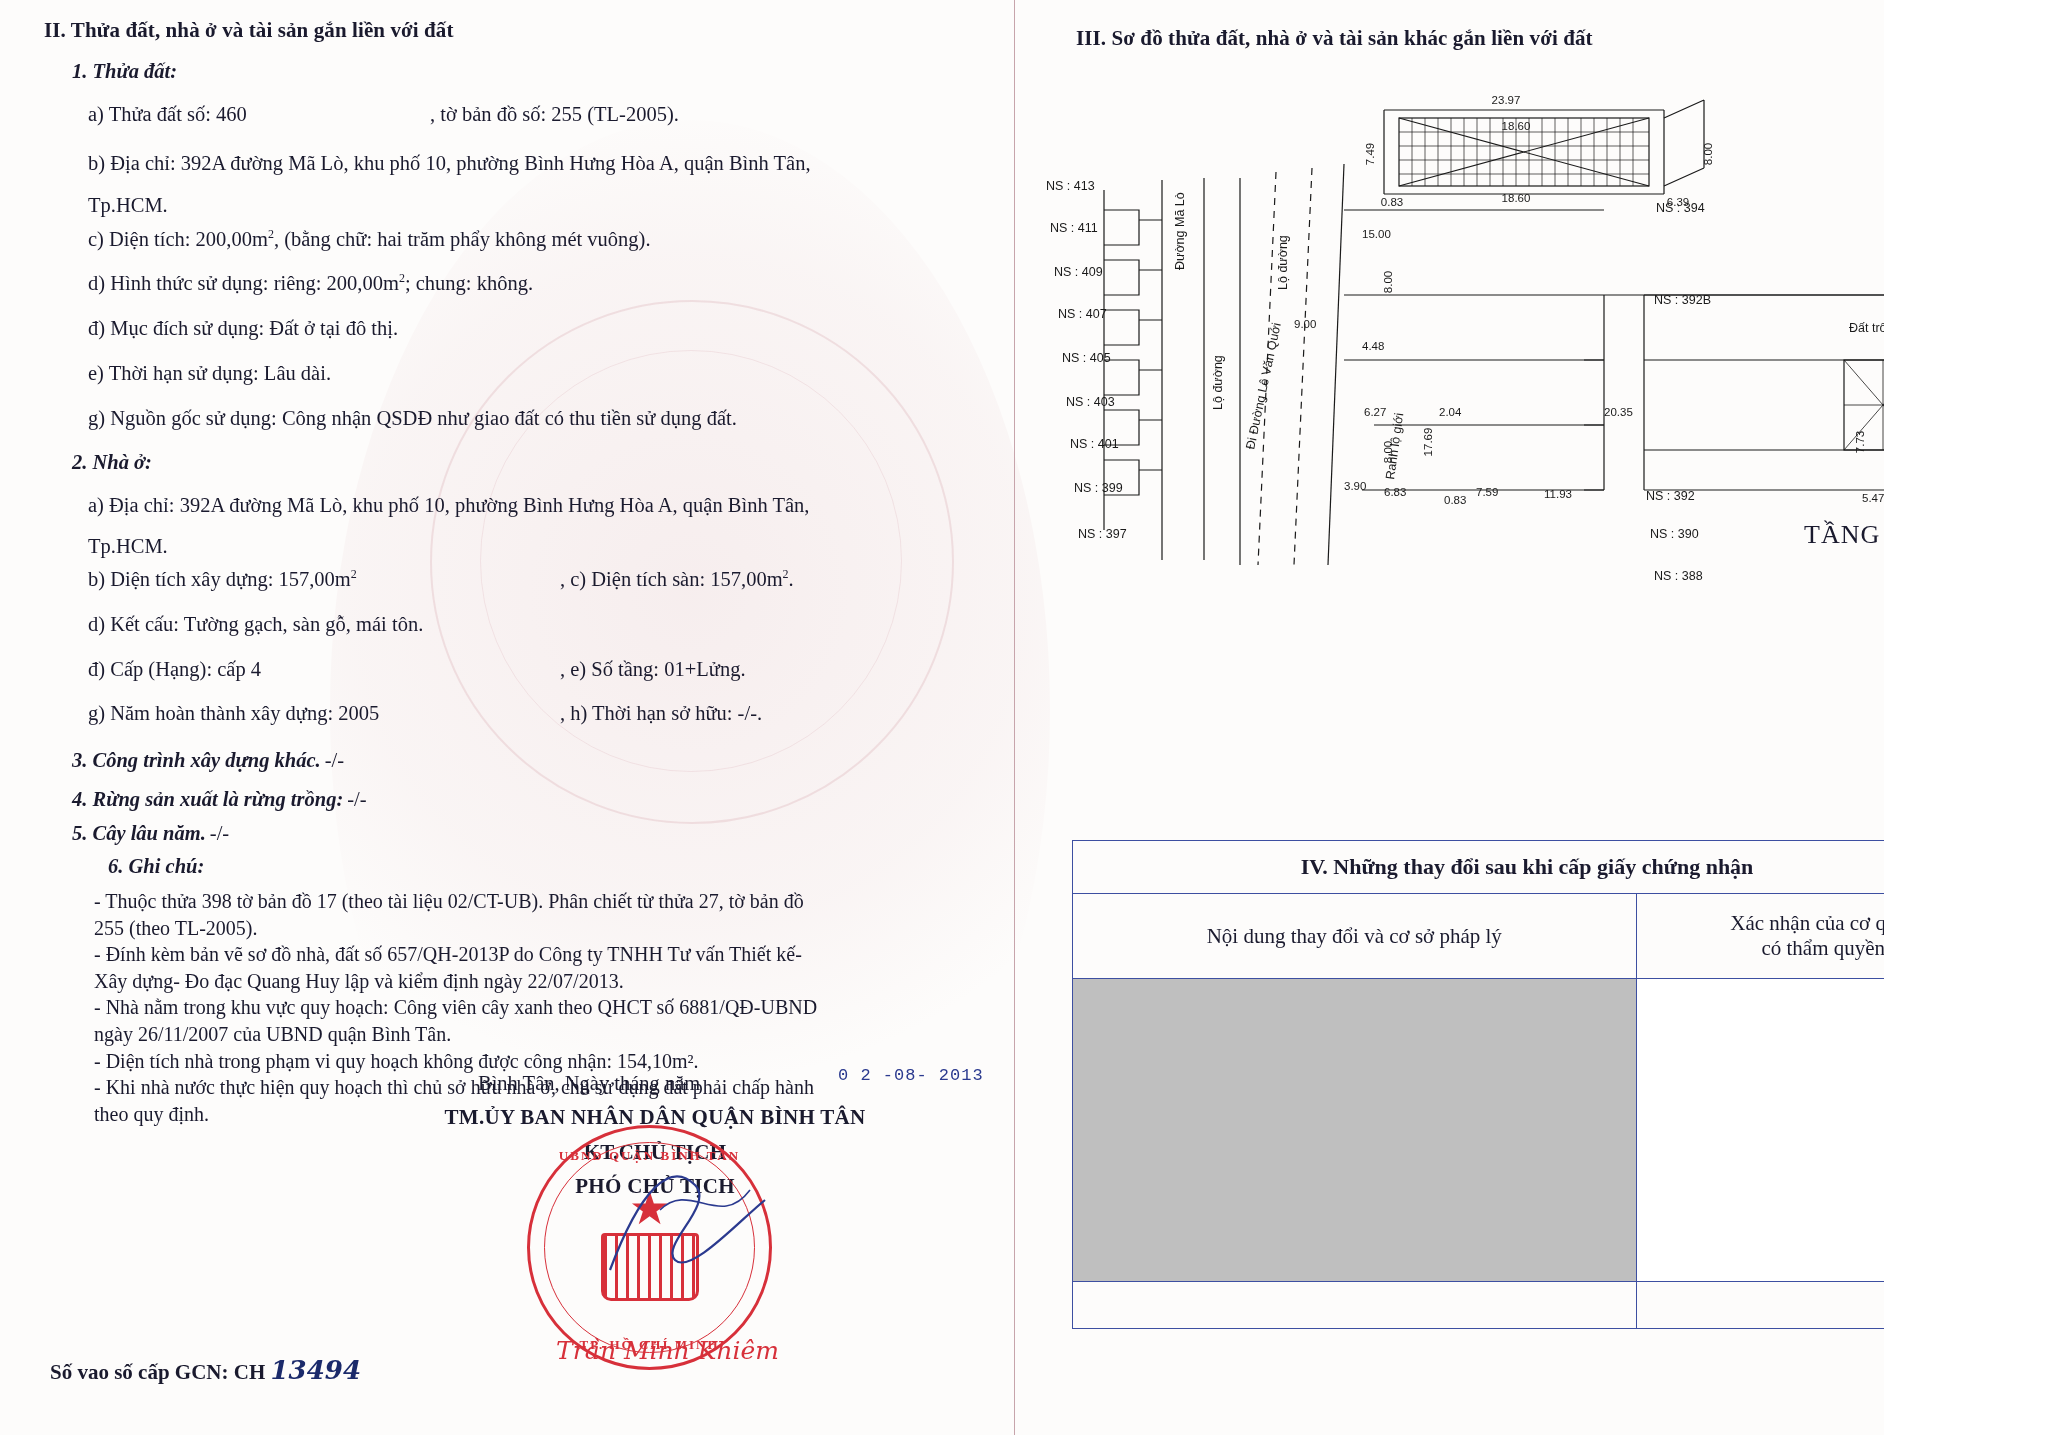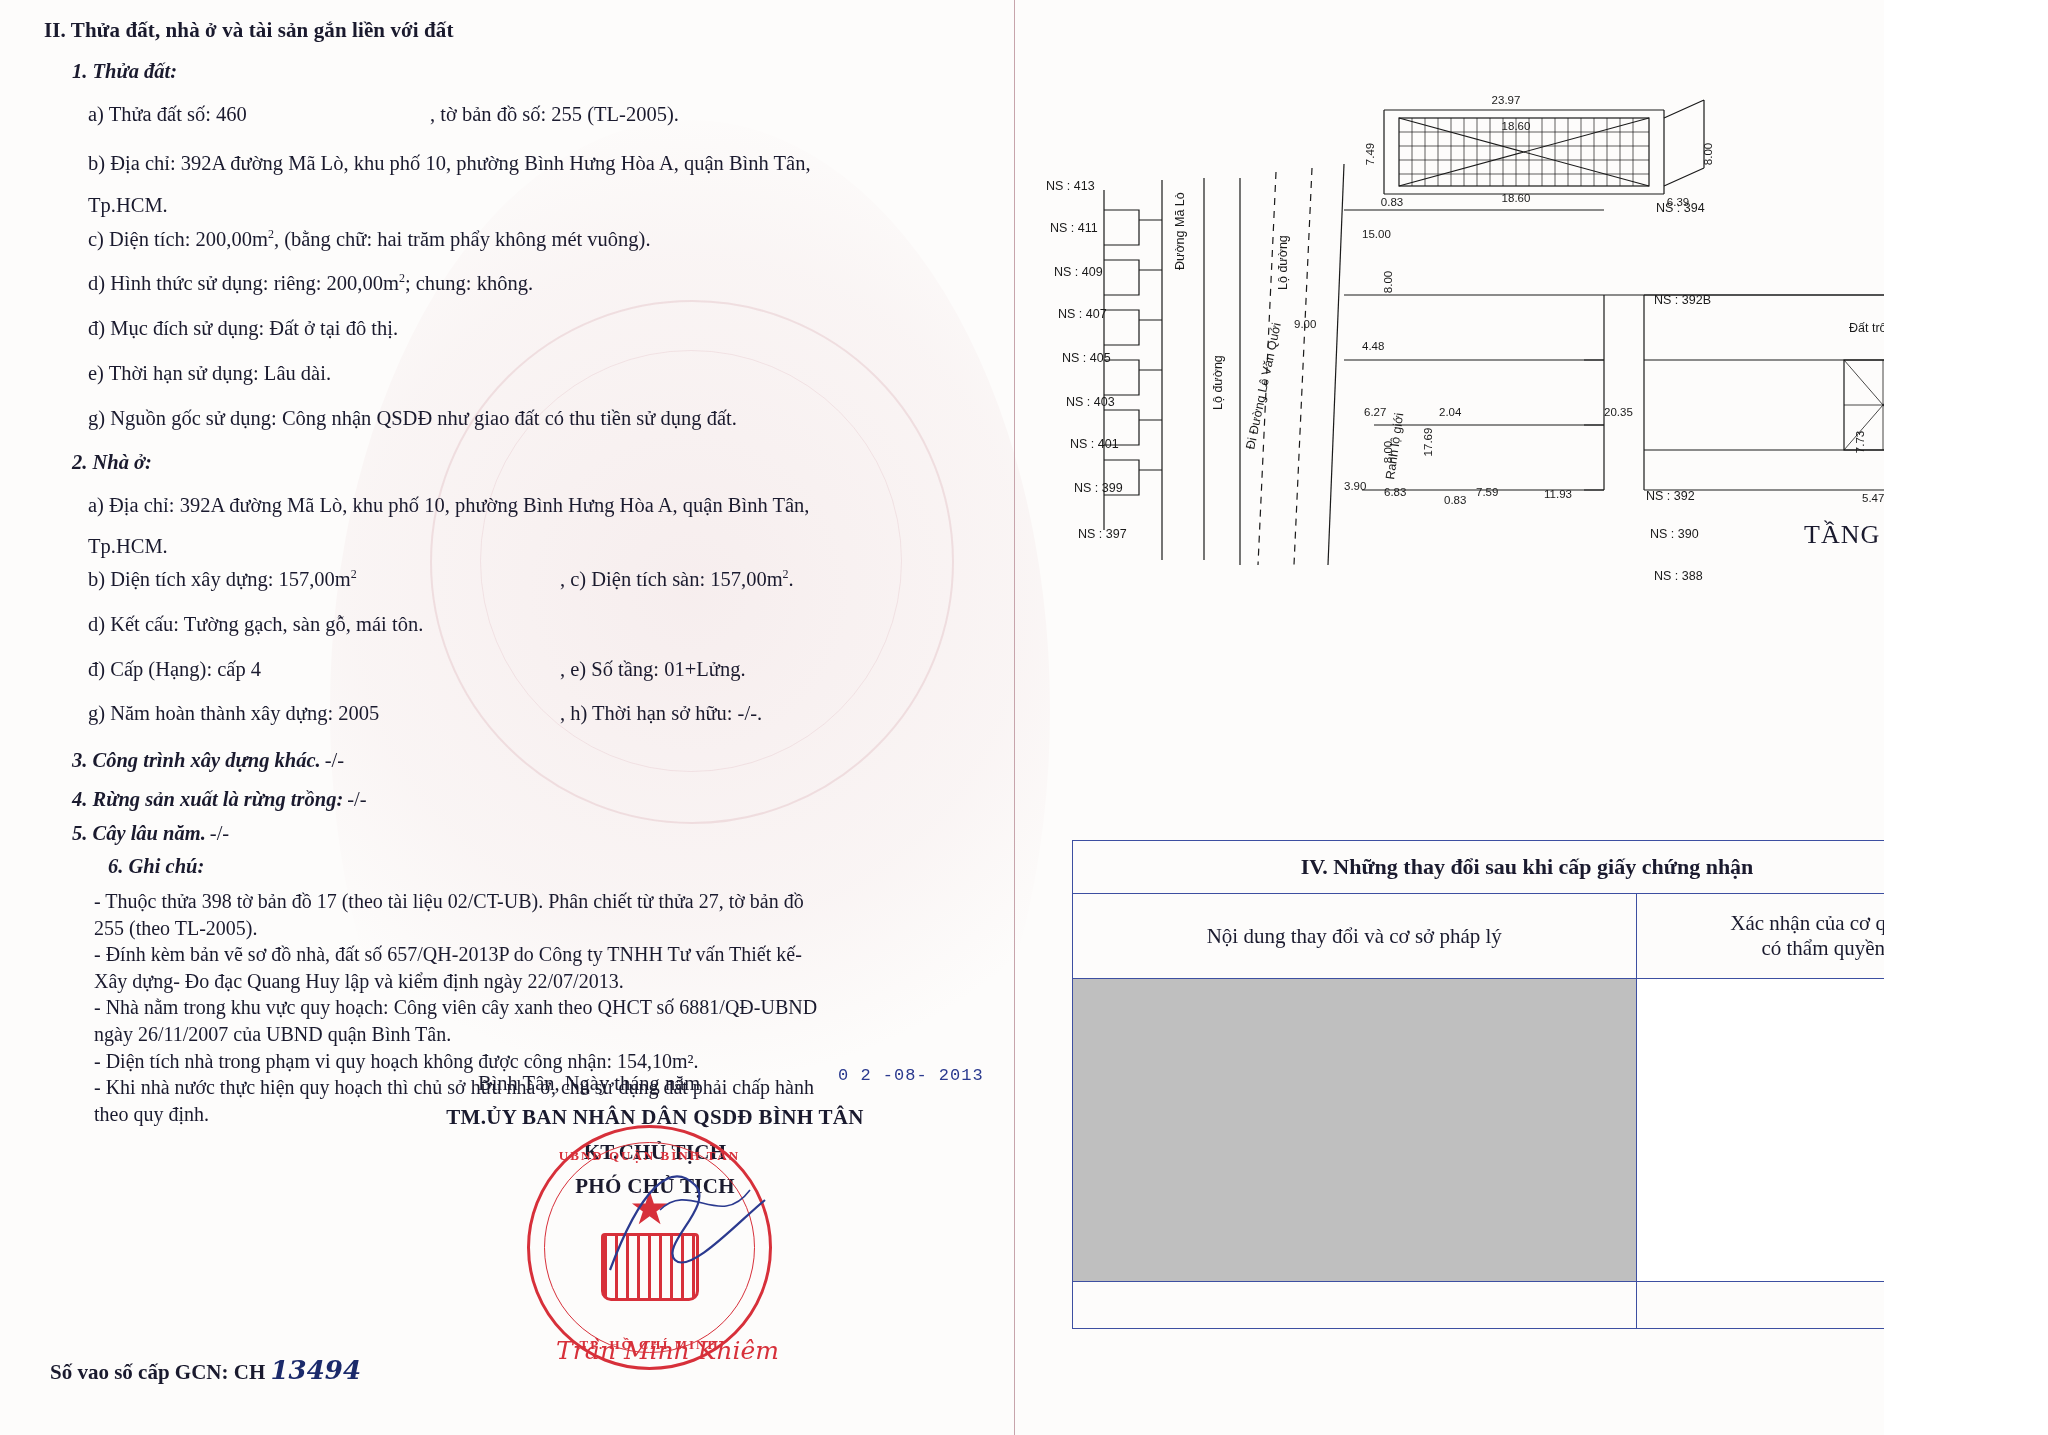--- a/index.html
+++ b/index.html
@@ -295,21 +295,21 @@
       <div>- Nhà nằm trong khu vực quy hoạch: Công viên cây xanh theo QHCT số 6881/QĐ-UBND</div>
       <div>ngày 26/11/2007 của UBND quận Bình Tân.</div>
       <div>- Diện tích nhà trong phạm vi quy hoạch không được công nhận: 154,10m².</div>
       <div>- Khi nhà nước thực hiện quy hoạch thì chủ sở hữu nhà ở, chủ sử dụng đất phải chấp hành</div>
       <div>theo quy định.</div>
     </div>
 
     <div class="ln line" style="left:478px; top:1070px;">Bình Tân, Ngày      tháng      năm</div>
     <div class="ln datestamp" style="left:838px; top:1066px;">0 2 -08- 2013</div>
 
-    <div class="ln center-bold" style="left:390px; top:1105px; width:530px;">TM.ỦY BAN NHÂN DÂN QSDĐ BÌNH TÂN</div>
+    <div class="ln center-bold" style="left:390px; top:1105px; width:530px;">TM.ỦY BAN NHÂN DÂN QUẬN BÌNH TÂN</div>
     <div class="ln center-bold" style="left:390px; top:1140px; width:530px;">KT.CHỦ TỊCH</div>
     <div class="ln center-bold" style="left:390px; top:1174px; width:530px;">PHÓ CHỦ TỊCH</div>
 
     <div class="stamp">
       <div class="stamp-inner"></div>
       <div class="stamp-arc top">UBND QUẬN BÌNH TÂN</div>
       <div class="stamp-star">★</div>
       <div class="stamp-emblem"></div>
       <div class="stamp-arc bottom">TP. HỒ CHÍ MINH</div>
     </div>
@@ -321,20 +321,21 @@
     <div class="signature">Trần Minh Khiêm</div>
 
     <div class="gcn">
       <span>Số vao số cấp GCN: CH</span>
       <span class="gcn-hand">13494</span>
     </div>
   </div>
 
   <div class="right">
 
+    <div class="ln sec-title" style="left:62px; top:26px;">III. Sơ đồ thửa đất, nhà ở và tài sản khác gắn liền với đất</div>
 
     <svg style="position:absolute; left:950px; top:80px;" width="50" height="140" viewBox="0 0 50 140">
       <line x1="25" y1="135" x2="25" y2="20" stroke="#222" stroke-width="1.6"></line>
       <polygon points="25,4 19,24 25,19 31,24" fill="#222"></polygon>
       <text x="31" y="62" font-size="13" fill="#222">B</text>
     </svg>
 
     <svg class="diagram" viewBox="0 0 990 620">
       <g stroke="#1a1a1a" fill="none" stroke-width="1.2" font-size="11">
 

